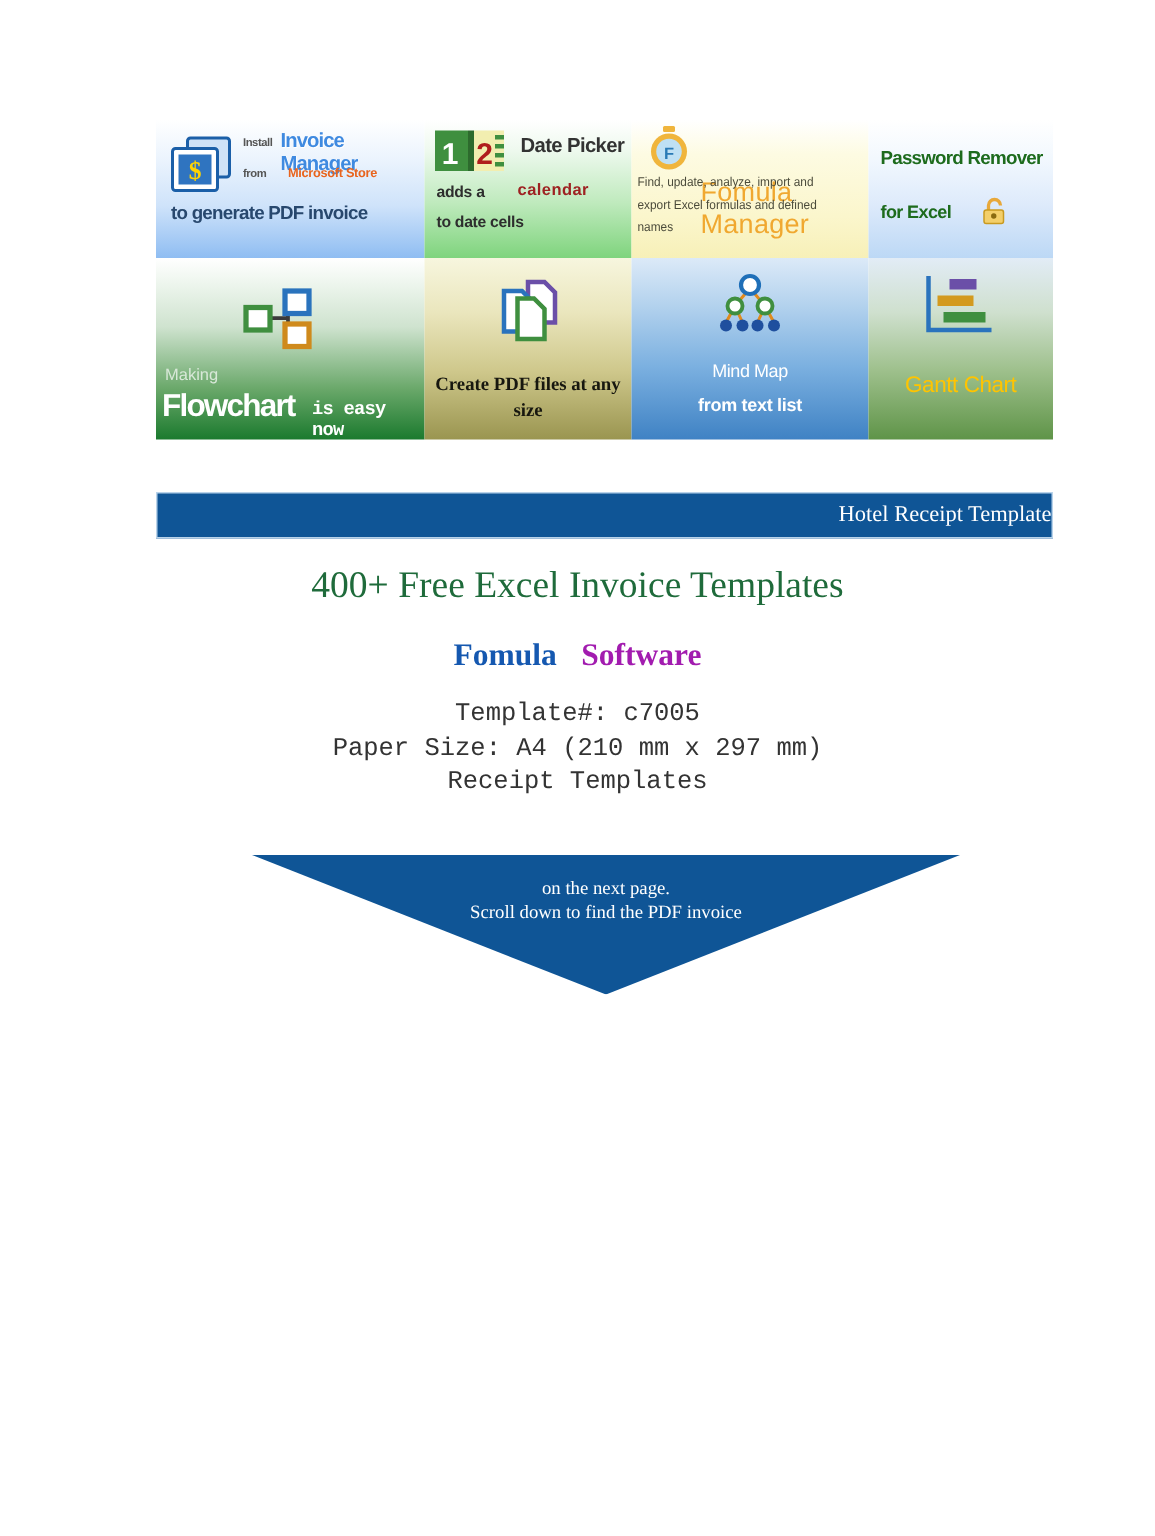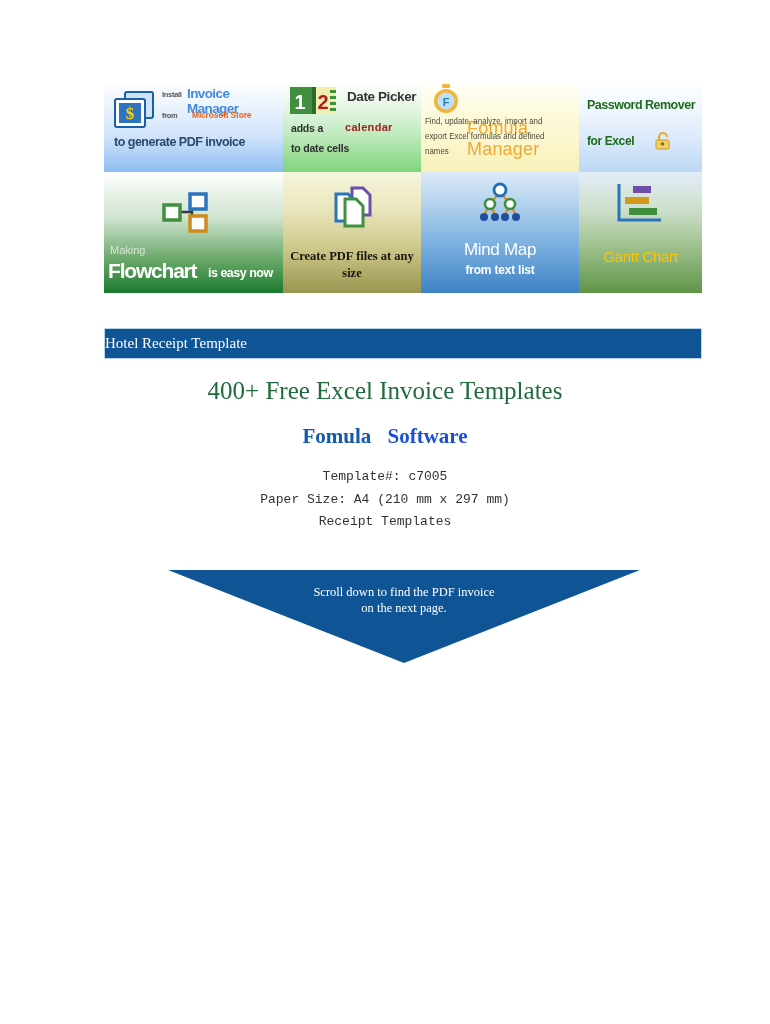--- a/index.html
+++ b/index.html
@@ -147,21 +147,21 @@
     font-family: "Liberation Sans", sans-serif;
     font-size: 11px; color: #d8e8d8; letter-spacing: 0px;
   }
   #tile-flowchart .fc-main {
     position: absolute; left: 4px; top: 87px;
     font-family: "Liberation Sans", sans-serif;
     font-weight: bold; font-size: 21px; color: #ffffff; letter-spacing: -1.2px;
   }
   #tile-flowchart .fc-easy {
     position: absolute; left: 104px; top: 94px;
-    font-family: Liberation Sans, sans-serif;
+    font-family: Liberation Mono, monospace;
     font-weight: bold; font-size: 12.5px; color: #ffffff; letter-spacing: -0.5px;
   }
 
   
   #tile-create-pdf {
     background: linear-gradient(to bottom, #f7f6de 0%, #eae6bd 30%, #cfc88c 62%, #9a9550 100%);
   }
   #tile-create-pdf .cp-icon { position: absolute; left: 48px; top: 14px; width: 44px; height: 44px; }
   #tile-create-pdf .cp-text {
     position: absolute; left: 6px; top: 76px; width: 126px; text-align: center;
@@ -170,21 +170,21 @@
   }
 
   
   #tile-mind-map {
     background: linear-gradient(to bottom, #dceaf8 0%, #b5d3ee 25%, #7bb0e0 60%, #3f82c4 100%);
   }
   #tile-mind-map .mm-icon { position: absolute; left: 56px; top: 10px; width: 46px; height: 42px; }
   #tile-mind-map .mm-title {
     position: absolute; left: 0; top: 68px; width: 158px; text-align: center;
     font-family: "Liberation Sans", sans-serif;
-    font-size: 17px; color: #ffffff; letter-spacing: -0.3px;
+    font-size: 12px; color: #ffffff; letter-spacing: -0.3px;
   }
   #tile-mind-map .mm-sub {
     position: absolute; left: 0; top: 91px; width: 158px; text-align: center;
     font-family: "Liberation Sans", sans-serif;
     font-weight: bold; font-size: 12px; color: #ffffff; letter-spacing: -0.2px;
   }
 
   
   #tile-gantt-chart {
     background: linear-gradient(to bottom, #e2ecf6 0%, #cfe0ce 30%, #9ec08c 62%, #5f9448 100%);
@@ -197,21 +197,21 @@
   }
 
   
   #title-bar {
     position: absolute;
     left: 104px; top: 328px;
     width: 598px; height: 31px;
     background: #0f5596;
     border: 1px solid #b9d3ea;
     box-sizing: border-box;
-    display: flex; align-items: center; justify-content: flex-start;
+    display: flex; align-items: center; justify-content: flex-end;
   }
   #title-bar .bar-text {
     font-family: "Liberation Serif", serif;
     font-size: 15px; color: #ffffff;
   }
 
   #headline {
     position: absolute;
     left: 0; top: 377px; width: 770px;
     text-align: center;
@@ -220,28 +220,28 @@
   }
 
   #brand {
     position: absolute;
     left: 0; top: 424px; width: 770px;
     text-align: center;
     font-family: "Liberation Serif", serif;
     font-weight: bold; font-size: 21px;
   }
   #brand .brand-first { color: #1558b0; }
-  #brand .brand-second { color: #1d4ed8; margin-left: 11px; }
+  #brand .brand-second { color: #a21caf; margin-left: 11px; }
 
   #meta-block {
     position: absolute;
     left: 0; top: 466px; width: 770px;
     text-align: center;
     font-family: "Liberation Mono", monospace;
-    font-size: 13px; color: #333333;
+    font-size: 17px; color: #333333;
     line-height: 22.5px;
   }
 
   
   #scroll-arrow {
     position: absolute;
     left: 168px; top: 570px;
     width: 472px; height: 93px;
   }
   #scroll-arrow .arrow-shape {
@@ -401,16 +401,16 @@
 
 <div id="meta-block">
   <div>Template#: c7005</div>
   <div>Paper Size: A4 (210 mm x 297 mm)</div>
   <div>Receipt Templates</div>
 </div>
 
 <div id="scroll-arrow">
   <div class="arrow-shape"></div>
   <div class="arrow-text">
+    <div>on the next page.</div>
     <div>Scroll down to find the PDF invoice</div>
-    <div>on the next page.</div>
   </div>
 </div>
 
 </body></html>

